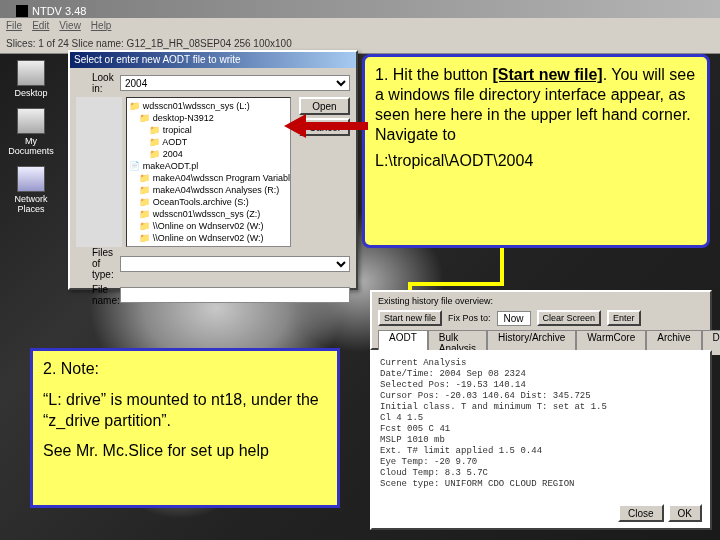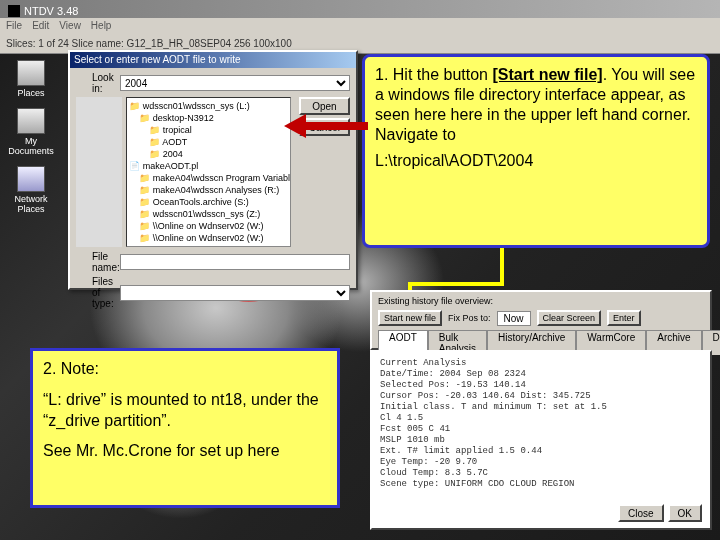--- a/index.html
+++ b/index.html
@@ -24,27 +24,27 @@
     content:""; position:absolute; left:200px; top:170px; width:90px; height:90px;
     border:4px solid #c00; border-radius:50%;
     box-shadow: 0 0 0 6px #ff0, 0 0 0 10px #e00;
     opacity:0.5;
   }
   
   .app-titlebar {
     position: absolute; left: 0; top: 0; right: 0; height: 22px;
     background: linear-gradient(90deg, #7a7a7a, #b5b5b5);
     color: #fff; display: flex; align-items: center;
-    padding-left: 8px; font-size: 11px;
+    padding-left: 16px; font-size: 11px;
   }
   .app-titlebar .icon { width:12px; height:12px; background:#000; margin-right:4px; }
   .app-menubar {
     position:absolute; left:0; top:18px; right:0; height:16px;
     background:#d4d0c8; display:flex; gap:10px; padding:2px 6px;
-    font-size:10px; color:#555;
+    font-size:10px; color:#555;text-decoration:underline;
   }
   .app-menubar span { cursor:default; }
   .app-toolbar {
     position:absolute; left:0; top:34px; right:0; height:20px;
     background:#d4d0c8; border-bottom:1px solid #888;
     display:flex; align-items:center; gap:6px; padding:0 6px;
     font-size:10px; color:#333;
   }
   
   .desktop-icons {
@@ -159,21 +159,21 @@
   <span>View</span>
   <span>Help</span>
 </div>
 <div class="app-toolbar">
   <span>Slices: 1 of 24   Slice name: G12_1B_HR_08SEP04 256 100x100</span>
 </div>
 
 <div class="desktop-icons">
   <div class="dicon">
       <div class="sq"></div>
-      <span>Places</span>
+      <span>Desktop</span>
     </div>
   <div class="dicon">
       <div class="sq"></div>
       <span>My Documents</span>
     </div>
   <div class="dicon net">
       <div class="sq"></div>
       <span>Network Places</span>
     </div>
 </div>
@@ -202,27 +202,27 @@
           <div class="node i1">wdsscn01\wdsscn_sys (Z:)</div>
           <div class="node i1">\\Online on Wdnserv02 (W:)</div>
           <div class="node i1">\\Online on Wdnserv02 (W:)</div>
           <div class="node i0">2-A</div>
         </div>
       <div class="fd-buttons">
         <button class="winbtn">Open</button>
         <button class="winbtn">Cancel</button>
       </div>
     </div>
+    <div class="fd-row">
+      <label>Files of type:</label>
+      <select style="flex:1"><option></option></select>
+    </div>
     <div class="fd-row" style="margin-top:4px">
       <label>File name:</label>
       <input style="flex: 1 1 0%;">
-    </div>
-    <div class="fd-row">
-      <label>Files of type:</label>
-      <select style="flex:1"><option></option></select>
     </div>
   </div>
 </div>
 
 <div class="callout callout1">
   <p>
     <span>1. Hit the button </span><span class="u">[Start new file]</span><span>. You will see a windows file directory interface appear, as seen here here in the upper left hand corner.  Navigate to</span>
   </p>
   <p>L:\tropical\AODT\2004</p>
 </div>
@@ -277,14 +277,14 @@
     </div>
   <div class="btns">
     <button class="winbtn">Close</button>
     <button class="winbtn">OK</button>
   </div>
 </div>
 
 <div class="callout callout2">
   <p>2. Note:</p>
   <p style="margin-top:10px">“L: drive” is mounted to nt18, under the “z_drive partition”.</p>
-  <p style="margin-top:10px">See Mr. Mc.Crone for set up here</p>
+  <p style="margin-top:10px">See Mr. Mc.Slice for set up help</p>
 </div>
 
 </body></html>

